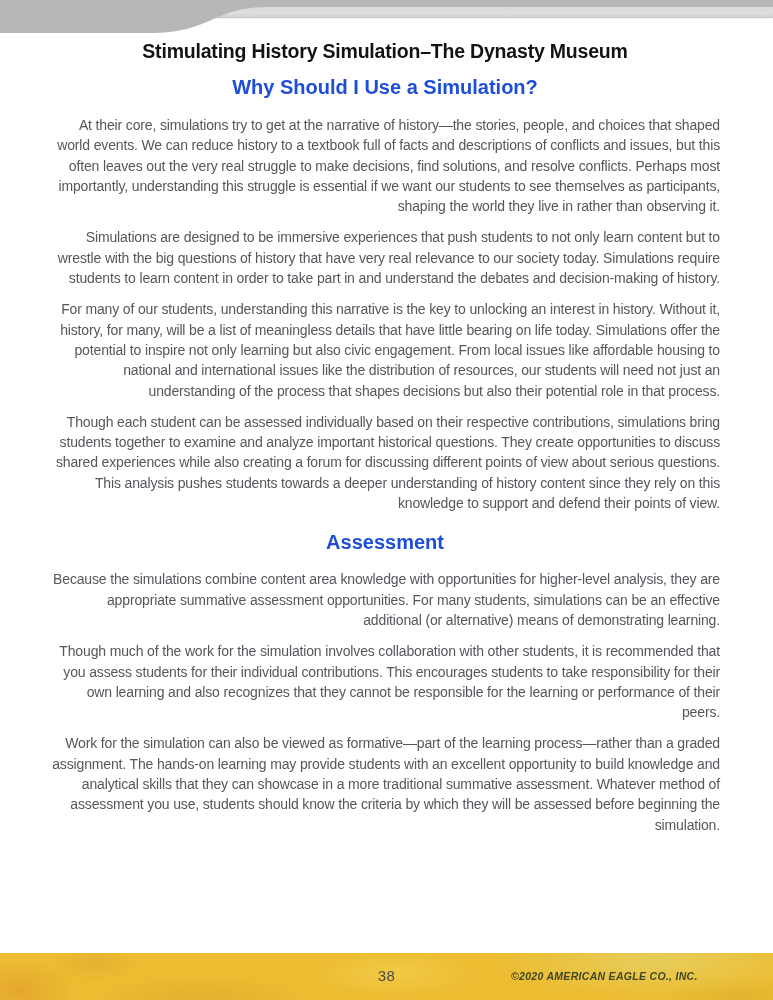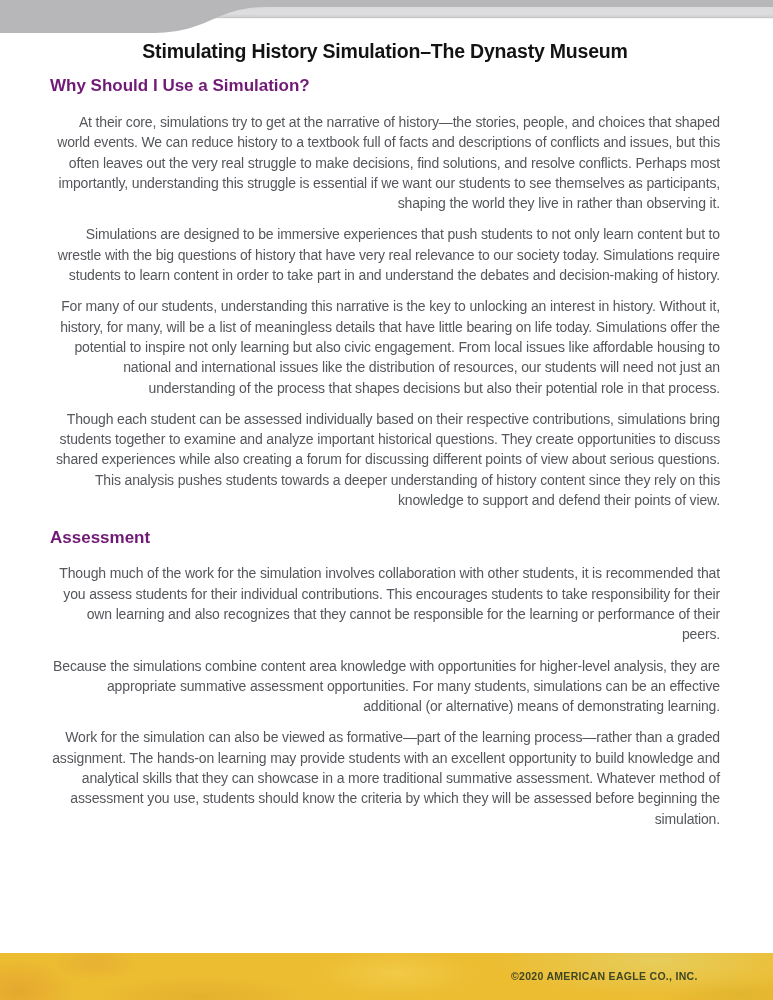--- a/index.html
+++ b/index.html
@@ -30,23 +30,24 @@
   .page-title {
     margin: 6px 0 0 0;
     text-align: center;
     font-size: 19.5px;
     font-weight: bold;
     letter-spacing: -0.2px;
     color: #131314;
   }
   .section-heading {
     margin: 13px 0 16px 0;
-    font-size: 17px;
+    text-align: center;
+    font-size: 20px;
     font-weight: bold;
-    color: #701a75;
+    color: #1d4ed8;
   }
   .section-heading.assessment {
     margin-top: 18px;
     margin-bottom: 15px;
   }
   .body-paragraph {
     margin: 0 0 11px 0;
     font-size: 14px;
     line-height: 20.3px;
     letter-spacing: -0.15px;
@@ -86,20 +87,21 @@
     color: #4c4c42;
   }
   .footer-right {
     position: absolute;
     left: 511px; top: 17px;
     font-size: 10.5px;
     font-weight: bold;
     letter-spacing: 0.3px;
     color: #3e4624;
     white-space: nowrap;
+    font-style: italic;
   }
 </style>
 </head>
 <body>
 
 <div class="page">
 
   <div class="top-banner">
     <svg width="773" height="36" viewBox="0 0 773 36" xmlns="http://www.w3.org/2000/svg">
       <defs>
@@ -121,23 +123,24 @@
     <section>
       <h2 class="section-heading">Why Should I Use a Simulation?</h2>
       <p class="body-paragraph">At their core, simulations try to get at the narrative of history—the stories, people, and choices that shaped world events. We can reduce history to a textbook full of facts and descriptions of conflicts and issues, but this often leaves out the very real struggle to make decisions, find solutions, and resolve conflicts. Perhaps most importantly, understanding this struggle is essential if we want our students to see themselves as participants, shaping the world they live in rather than observing it.</p>
       <p class="body-paragraph">Simulations are designed to be immersive experiences that push students to not only learn content but to wrestle with the big questions of history that have very real relevance to our society today. Simulations require students to learn content in order to take part in and understand the debates and decision-making of history.</p>
       <p class="body-paragraph">For many of our students, understanding this narrative is the key to unlocking an interest in history. Without it, history, for many, will be a list of meaningless details that have little bearing on life today. Simulations offer the potential to inspire not only learning but also civic engagement. From local issues like affordable housing to national and international issues like the distribution of resources, our students will need not just an understanding of the process that shapes decisions but also their potential role in that process.</p>
       <p class="body-paragraph">Though each student can be assessed individually based on their respective contributions, simulations bring students together to examine and analyze important historical questions. They create opportunities to discuss shared experiences while also creating a forum for discussing different points of view about serious questions. This analysis pushes students towards a deeper understanding of history content since they rely on this knowledge to support and defend their points of view.</p>
     </section>
 
     <section>
       <h2 class="section-heading assessment">Assessment</h2>
+      <p class="body-paragraph">Because the simulations combine content area knowledge with opportunities for higher-level analysis, they are appropriate summative assessment opportunities. For many students, simulations can be an effective additional (or alternative) means of demonstrating learning.</p>
       <p class="body-paragraph">Though much of the work for the simulation involves collaboration with other students, it is recommended that you assess students for their individual contributions. This encourages students to take responsibility for their own learning and also recognizes that they cannot be responsible for the learning or performance of their peers.</p>
-      <p class="body-paragraph">Because the simulations combine content area knowledge with opportunities for higher-level analysis, they are appropriate summative assessment opportunities. For many students, simulations can be an effective additional (or alternative) means of demonstrating learning.</p>
       <p class="body-paragraph">Work for the simulation can also be viewed as formative—part of the learning process—rather than a graded assignment. The hands-on learning may provide students with an excellent opportunity to build knowledge and analytical skills that they can showcase in a more traditional summative assessment. Whatever method of assessment you use, students should know the criteria by which they will be assessed before beginning the simulation.</p>
     </section>
   </main>
 
   <footer class="footer">
+    <span class="footer-page-number">38</span>
     <span class="footer-right">©2020 AMERICAN EAGLE CO., INC.</span>
   </footer>
 
 </div>
 
 </body></html>

